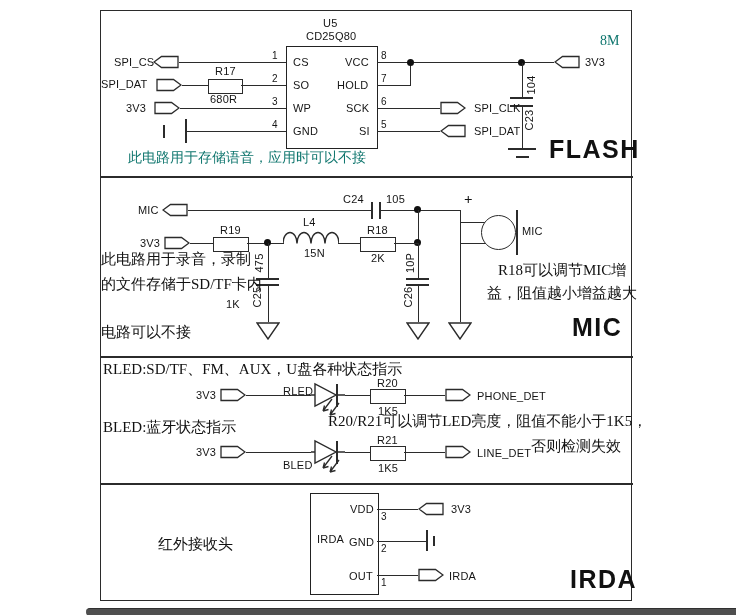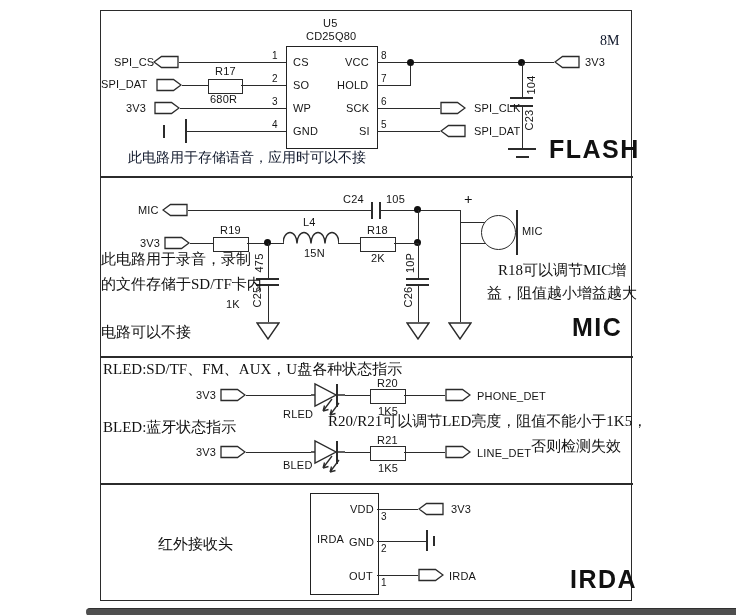--- a/index.html
+++ b/index.html
@@ -5,21 +5,21 @@
   html,body{margin:0;padding:0;background:#fff;}
   .stage{position:relative;width:736px;height:615px;background:#ffffff;overflow:hidden;
          font-family:"Liberation Sans",sans-serif;color:#151515;}
   .frame{position:absolute;border:1.6px solid #2b2b2b;background:transparent;}
   .hdiv{position:absolute;background:#2b2b2b;height:1.6px;}
   .wh{position:absolute;background:#2b2b2b;height:1.4px;}
   .wv{position:absolute;background:#2b2b2b;width:1.4px;}
   .lbl{position:absolute;font-size:11px;letter-spacing:0.2px;white-space:nowrap;color:#151515;}
   .pn{position:absolute;font-size:10px;white-space:nowrap;color:#151515;}
   .cn{position:absolute;font-family:"Liberation Serif","DejaVu Serif",serif;font-size:15px;white-space:nowrap;color:#111;}
-  .cns{position:absolute;font-family:"Liberation Serif","DejaVu Serif",serif;font-size:14px;white-space:nowrap;color:#0f172a;}
+  .cns{position:absolute;font-family:"Liberation Serif","DejaVu Serif",serif;font-size:14px;white-space:nowrap;color:#0f766e;}
   .sec{position:absolute;font-weight:bold;font-size:25px;letter-spacing:1.5px;white-space:nowrap;color:#111;}
   .box{position:absolute;border:1.4px solid #2b2b2b;background:#fff;}
   .chipbox{position:absolute;border:1.6px solid #222;background:#fff;}
   .dot{position:absolute;width:7px;height:7px;border-radius:50%;background:#111;}
   .plate-h{position:absolute;background:#2b2b2b;height:1.7px;}
   .plate-v{position:absolute;background:#2b2b2b;width:1.7px;}
   .bar{position:absolute;background:#2b2b2b;}
   .rot{position:absolute;width:40px;text-align:center;font-size:11px;letter-spacing:0.2px;
        transform:rotate(-90deg);white-space:nowrap;color:#151515;}
   .conn{position:absolute;width:26px;height:14px;}
@@ -229,21 +229,21 @@
   </div>
   <div class="wh" style="left:246px;top:394.5px;width:65px;"></div>
   <div style="position:absolute;left:311px;top:381px;">
     <svg width="34" height="40" viewBox="0 0 34 40">
       <path d="M0 14 H4 M26 14 H34" stroke="#2b2b2b" stroke-width="1.4" fill="none"></path>
       <polygon points="4,3 4,25 25,14" fill="#fff" stroke="#2b2b2b" stroke-width="1.4"></polygon>
       <path d="M26 3 V26" stroke="#2b2b2b" stroke-width="2" fill="none"></path>
       <path d="M21 18 L12 30 M12 30 l5.5 -1.5 M12 30 l1.5 -5.5 M28 22 L19 34 M19 34 l5.5 -1.5 M19 34 l1.5 -5.5" stroke="#2b2b2b" stroke-width="1.3" fill="none"></path>
     </svg>
   </div>
-  <div class="lbl" style="left:283px;top:408px;">RLED</div>
+  <div class="lbl" style="left:283px;top:385px;">RLED</div>
   <div class="wh" style="left:345px;top:394.5px;width:25px;"></div>
   <div class="box" style="left:370px;top:389px;width:34px;height:13px;"></div>
   <div class="lbl" style="left:377px;top:377px;">R20</div>
   <div class="lbl" style="left:378px;top:405px;">1K5</div>
   <div class="wh" style="left:404px;top:394.5px;width:41px;"></div>
   <div class="conn" style="left:445px;top:388px;">
     <svg width="26" height="14" viewBox="0 0 26 14">
         <polygon points="1,1.5 17.5,1.5 25,7 17.5,12.5 1,12.5" fill="#fff" stroke="#2b2b2b" stroke-width="1.3"></polygon>
       </svg>
   </div>

